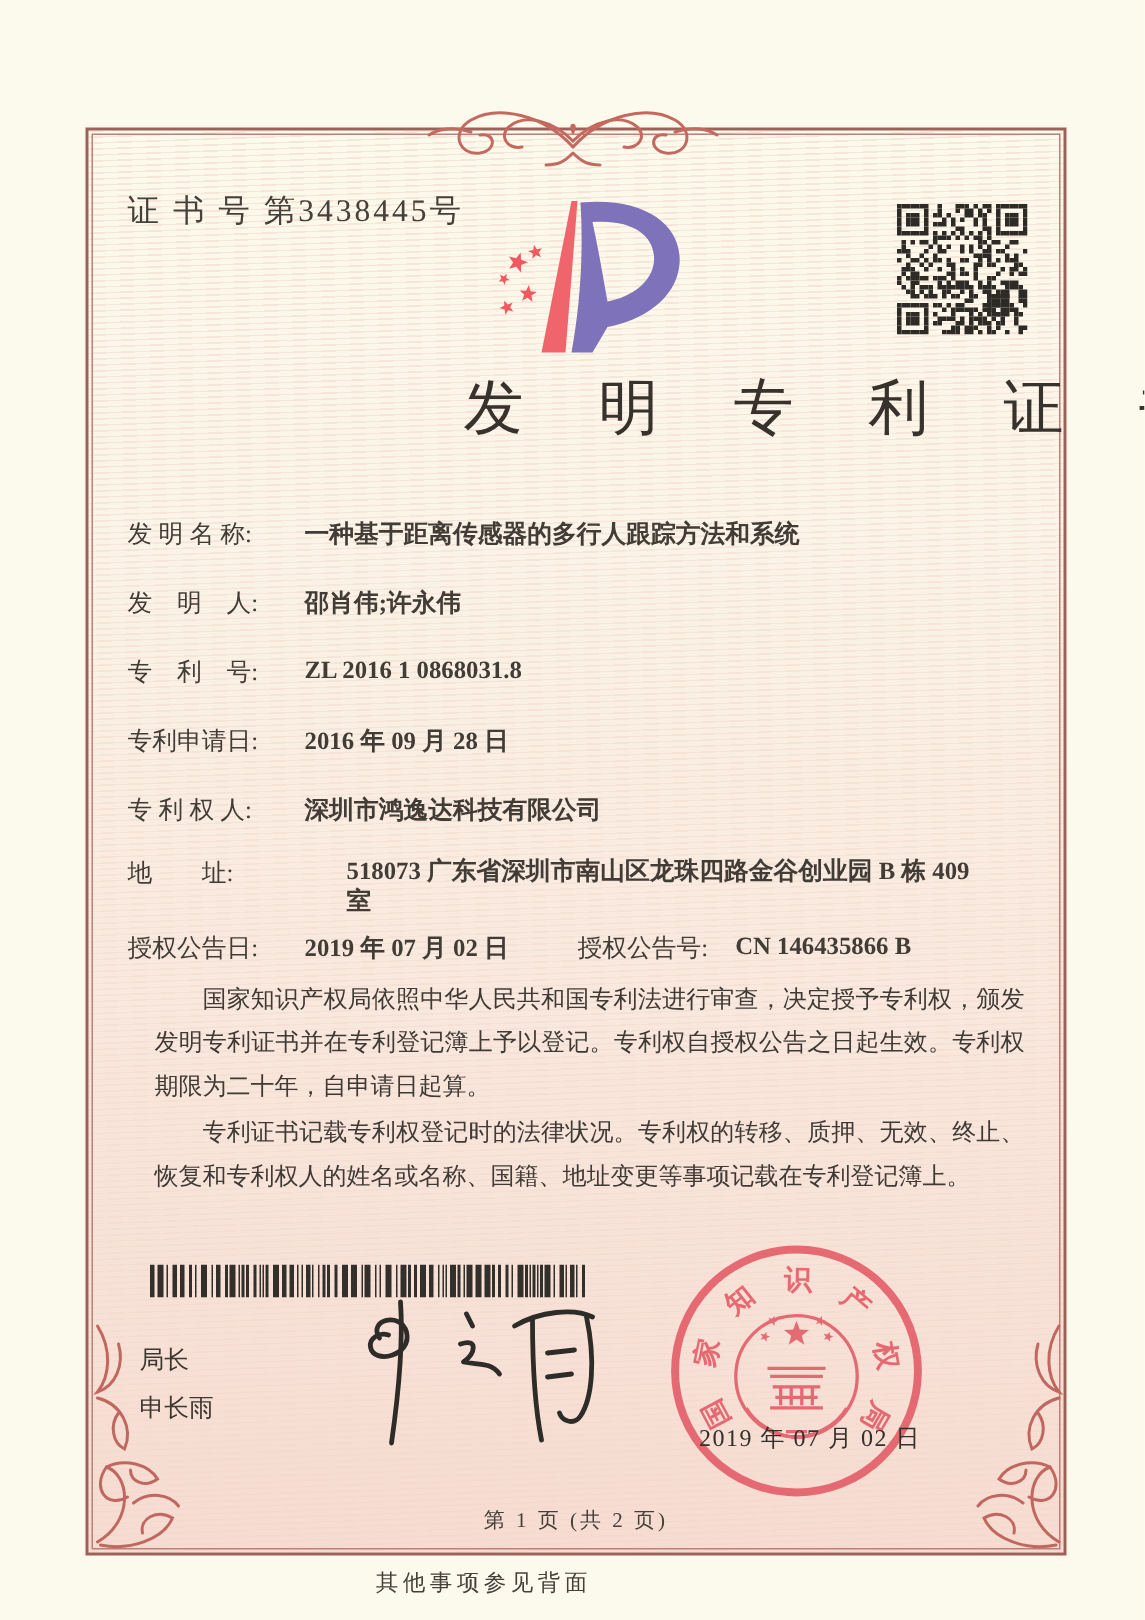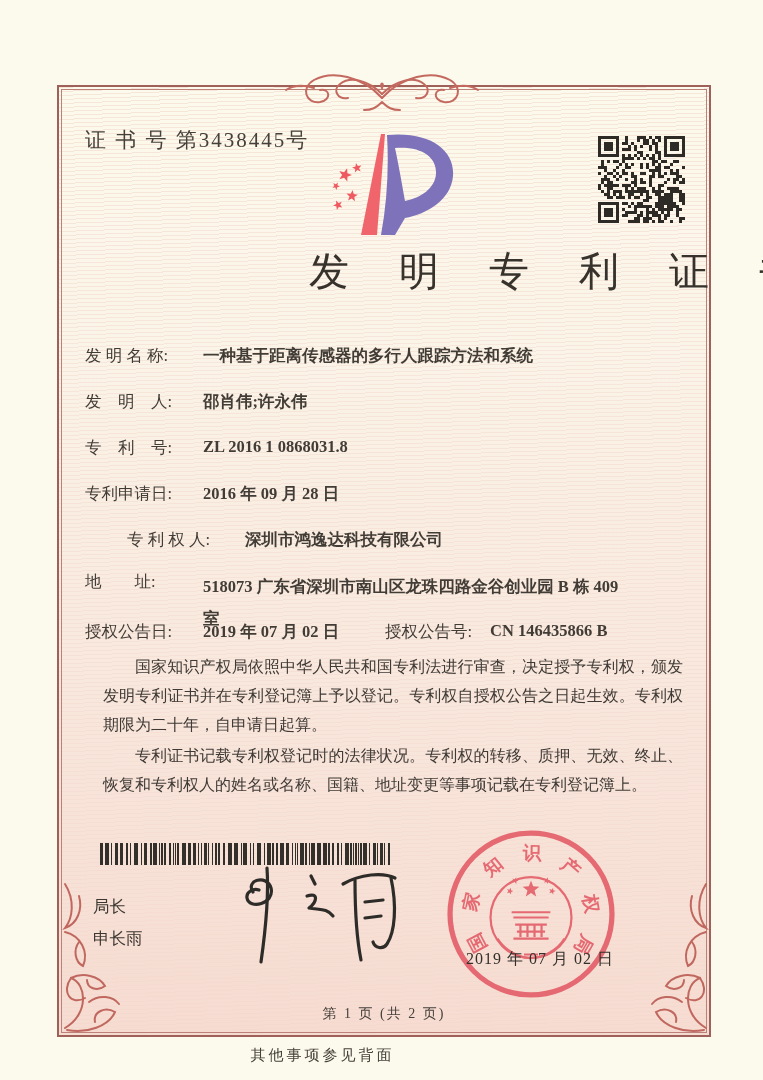--- a/index.html
+++ b/index.html
@@ -19,21 +19,21 @@
   .frame-inner{
     position:absolute; inset:2px; border:1px solid #bb8078; pointer-events:none;
   }
   .abs{position:absolute;}
   .cert-no{left:85px; top:126px; font-size:21px; letter-spacing:2px; color:#45403a;}
   .title{left:57px; top:244px; width:762px; text-align:right; font-size:40px;
          letter-spacing:20px; text-indent:20px; color:#37322c; font-weight:400;}
   .field-row{left:85px; width:600px; font-size:16.5px; color:#423c36; display:flex; align-items:flex-start;}
   .field-label{flex:0 0 auto; min-width:112px; white-space:nowrap;}
   .field-value{margin-left:6px;font-weight:bold;}
-  .addr-value{width:430px; line-height:32px;}
+  .addr-value{width:430px; line-height:20px;}
   .auth-pair2{position:absolute; left:300px; top:0; display:flex;gap:12px;}
   .paras{left:85px; top:652px; width:598px; font-size:16px; line-height:29px;
          text-align:justify; color:#3f3a35;}
   .paras p{margin:0 0 2px 18px; text-indent:2em;}
   .officer{left:93px; font-size:16.5px; color:#3c3731;}
   .page-info{left:57px; top:1005px; width:654px; text-align:center; font-size:14px; letter-spacing:2px; color:#46403a;}
   .back-note{left:0; top:1046px; width:645px; text-align:center; font-size:15px; letter-spacing:3px; color:#46403a;}
   .seal-date{left:466px; top:949px; font-size:16px; letter-spacing:1px; color:#33302c; z-index:5;}
   svg{display:block;}
 </style>
@@ -531,25 +531,25 @@
     <span class="field-value">邵肖伟;许永伟</span>
   </div>
   <div class="abs field-row" style="top:437px;">
     <span class="field-label">专　利　号:</span>
     <span class="field-value">ZL 2016 1 0868031.8</span>
   </div>
   <div class="abs field-row" style="top:483px;">
     <span class="field-label">专利申请日:</span>
     <span class="field-value">2016 年 09 月 28 日</span>
   </div>
-  <div class="abs field-row" style="top:529px;margin-left:42px;">
+  <div class="abs field-row" style="top:529px;">
     <span class="field-label">专 利 权 人:</span>
     <span class="field-value">深圳市鸿逸达科技有限公司</span>
   </div>
-  <div class="abs field-row" style="top:571px;">
+  <div class="abs field-row" style="top:571px;gap:28px;">
     <span class="field-label">地　　址:</span>
     <span class="field-value addr-value">518073 广东省深圳市南山区龙珠四路金谷创业园 B 栋 409 室</span>
   </div>
   <div class="abs field-row" style="top:621px; position:absolute;">
     <span class="field-label">授权公告日:</span>
     <span class="field-value">2019 年 07 月 02 日</span>
     <span class="auth-pair2">
       <span class="field-label" style="min-width:0;">授权公告号:</span>
       <span class="field-value">CN 146435866 B</span>
     </span>

